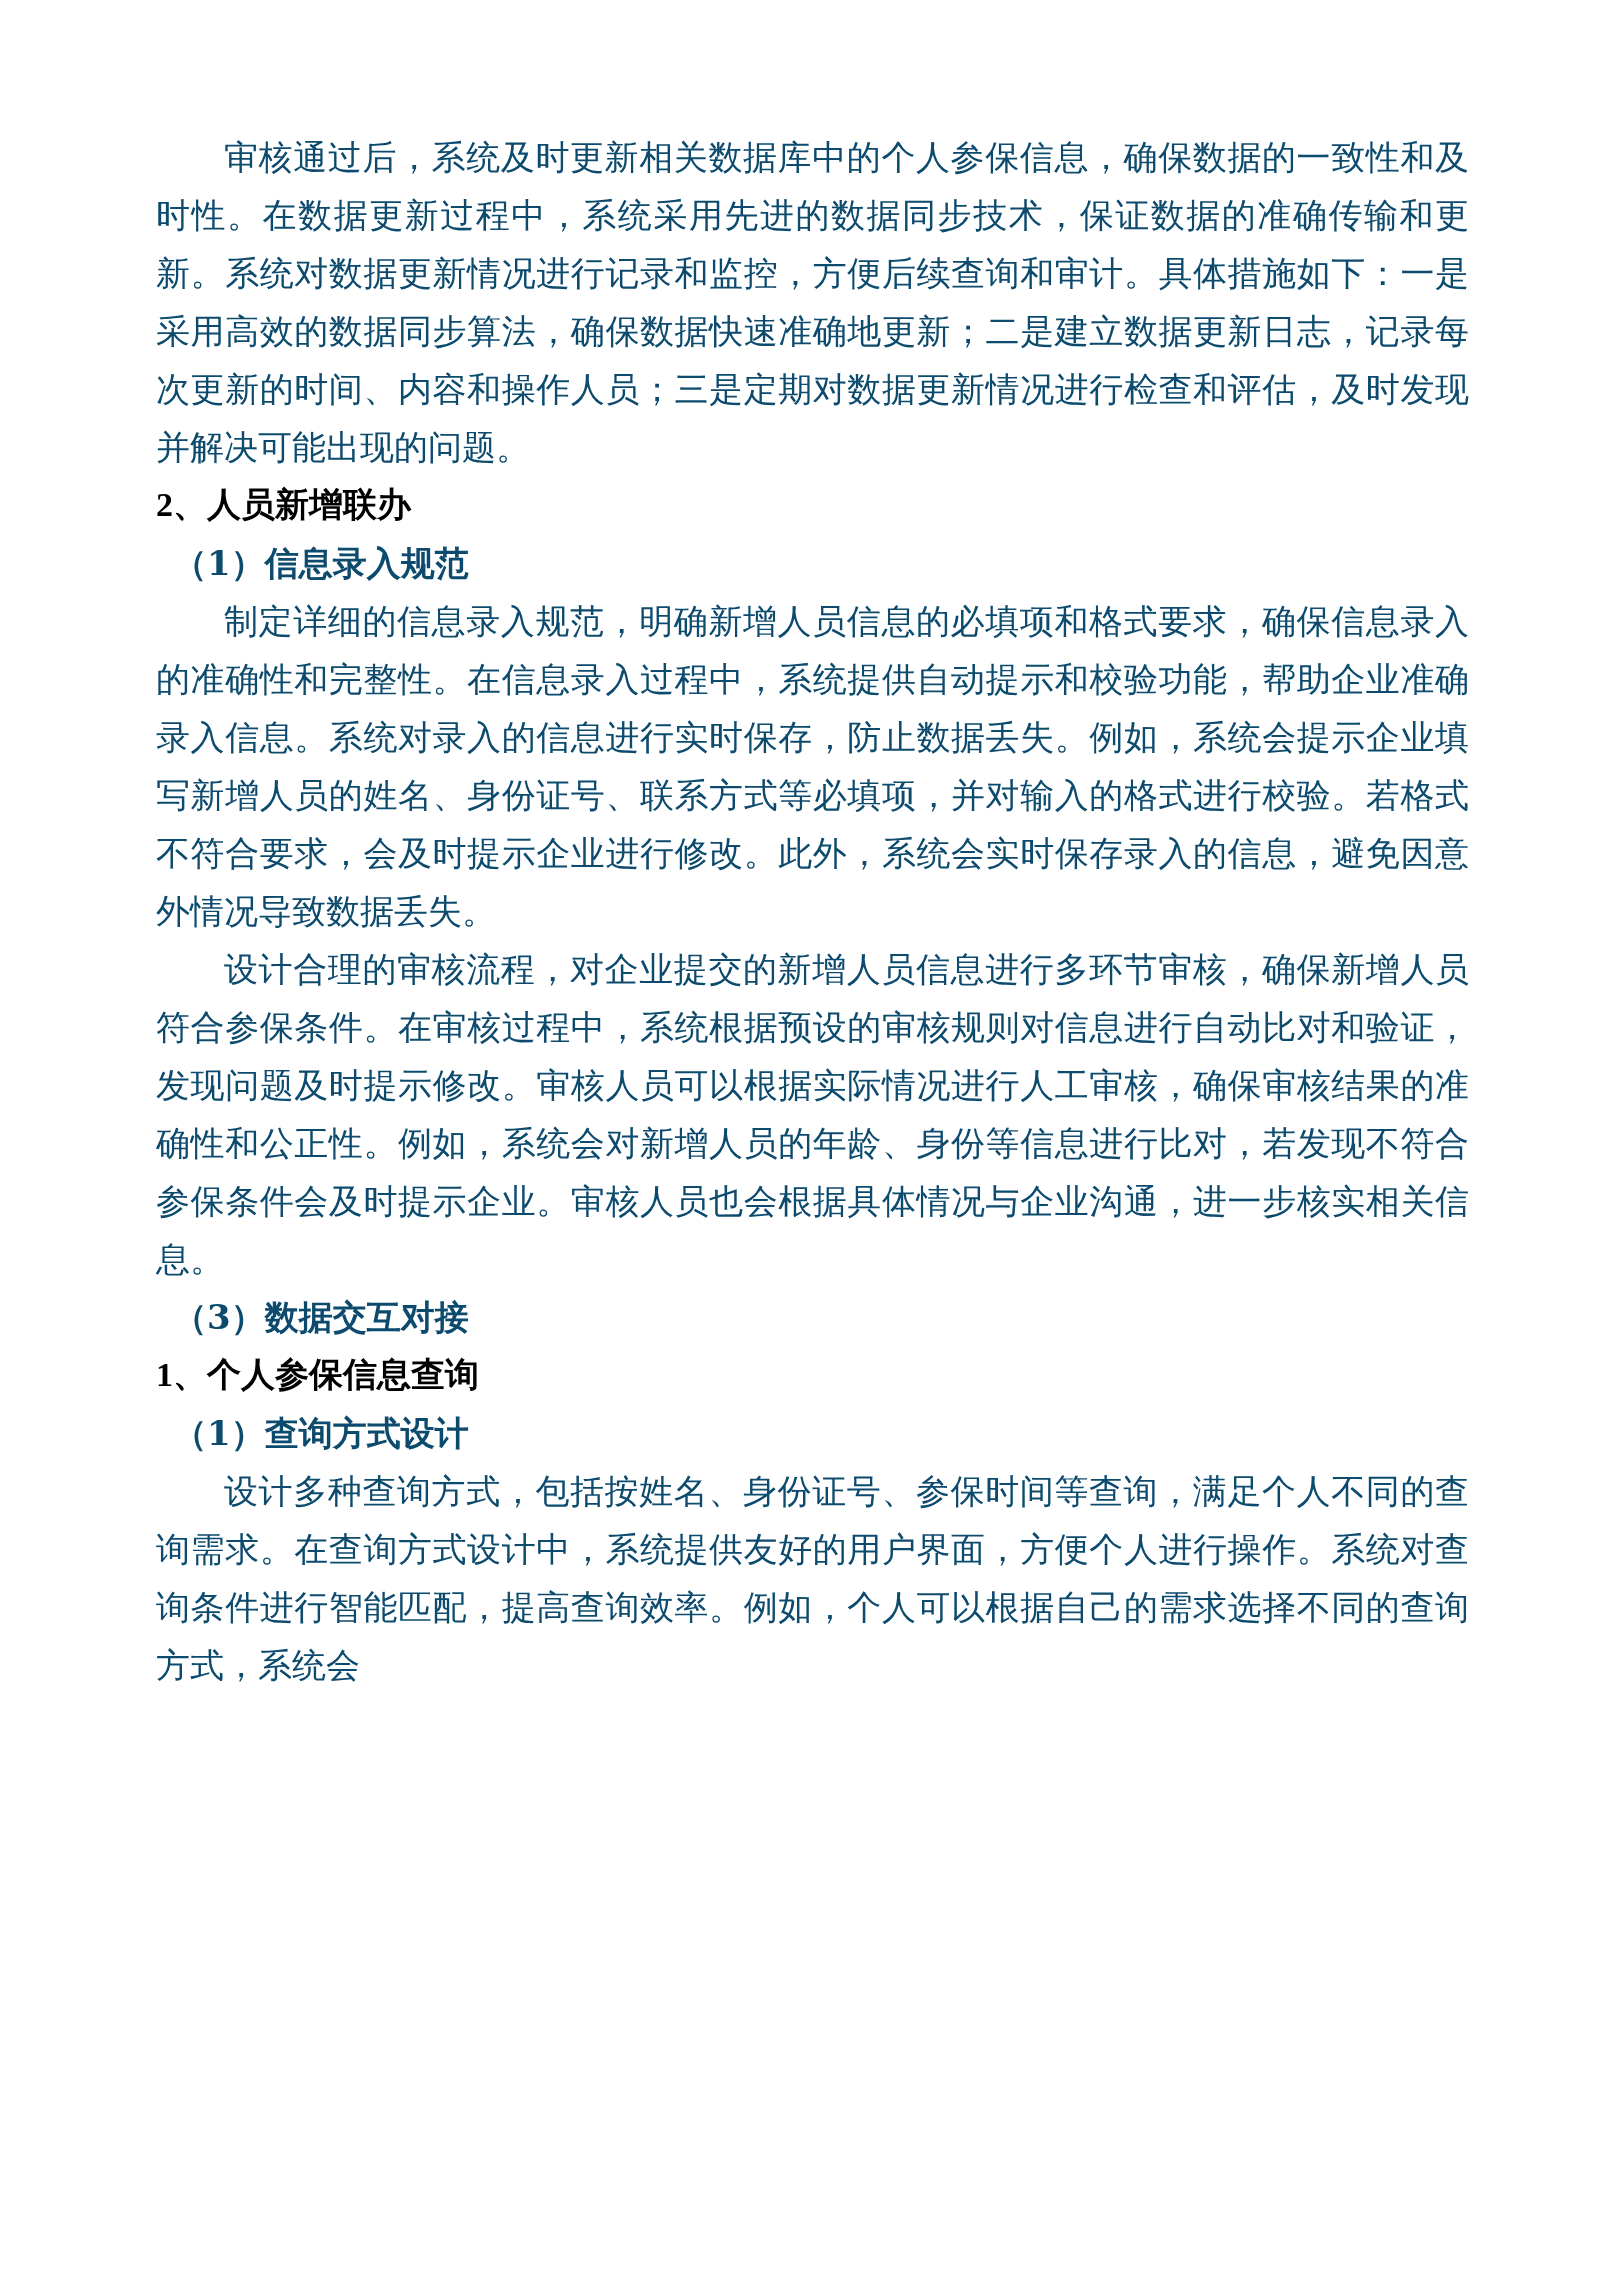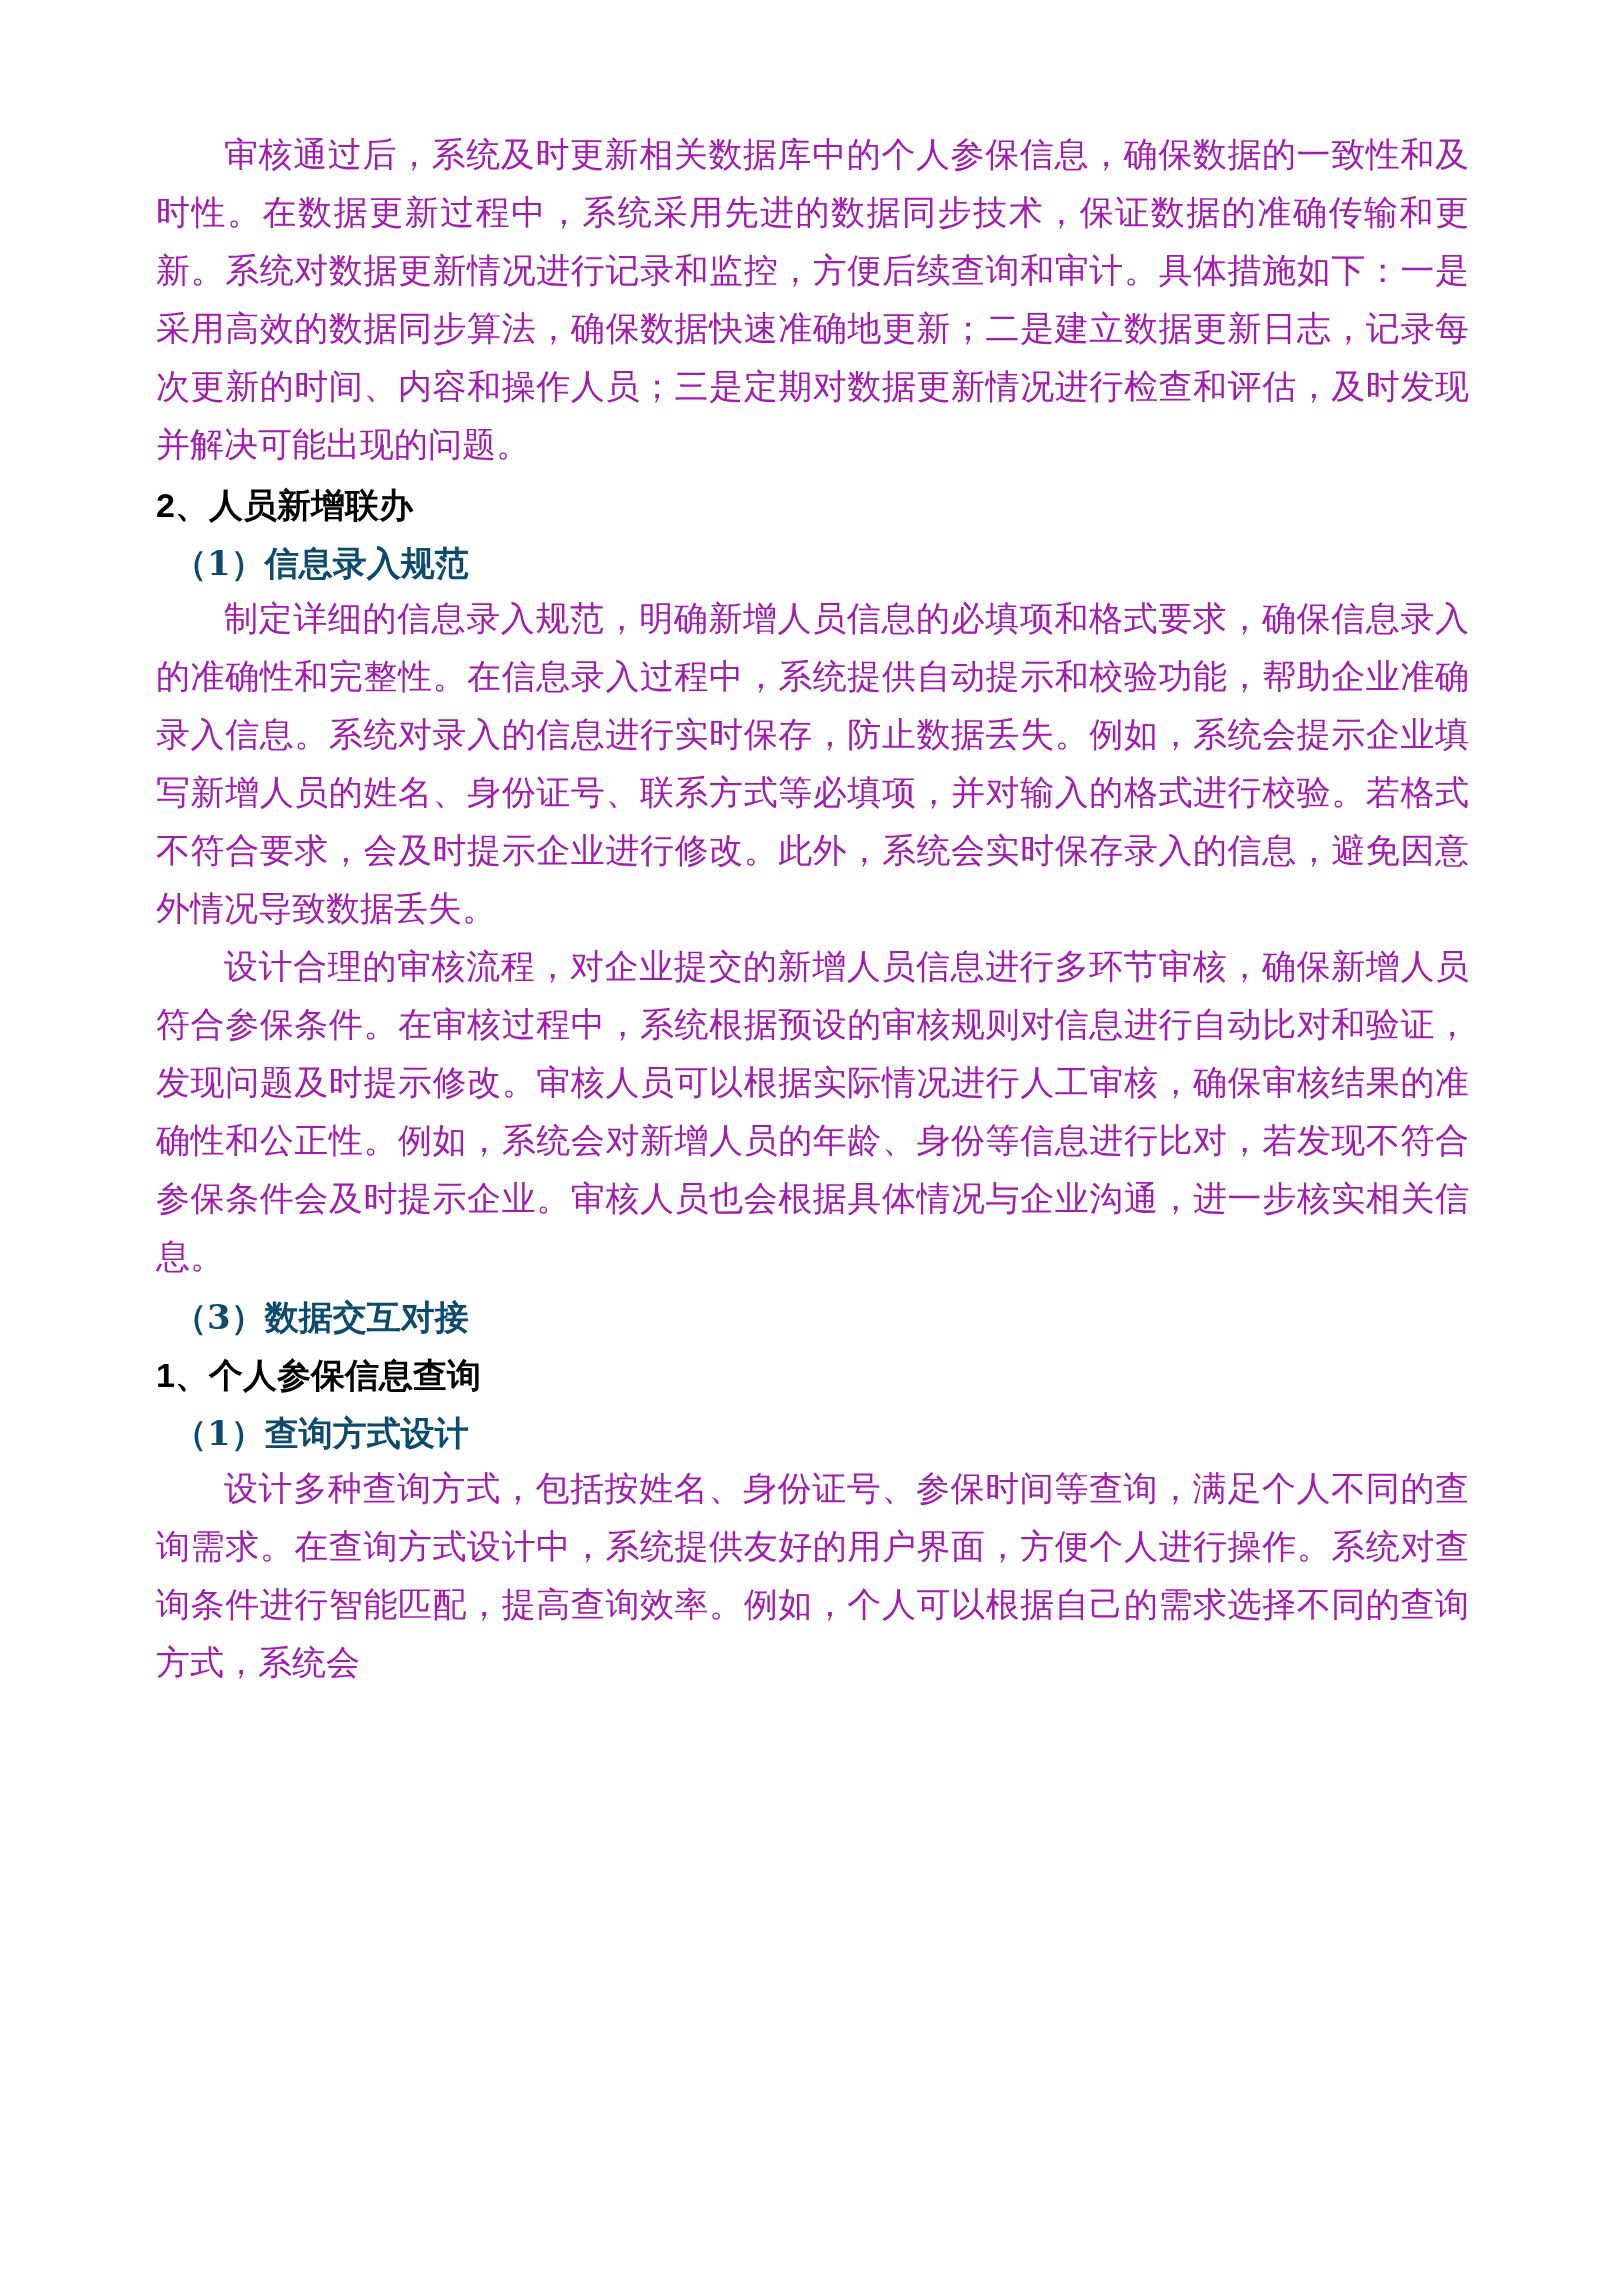--- a/index.html
+++ b/index.html
@@ -16,33 +16,33 @@
     padding: 0;
     overflow: hidden;
   }
   .content {
     position: absolute;
     left: 156px;
     top: 128px;
     width: 1313px;
   }
   .para {
-    font-family: Liberation Mono, monospace;
+    font-family: Liberation Sans, sans-serif;
     font-size: 34px;
     line-height: 58px;
-    color: #a21caf;
+    color: #0c4a6e;
     text-align: justify;
     text-justify: inter-ideograph;
     text-indent: 68px;
     margin: 0 0 0 0;
     letter-spacing: 0px;
     word-break: break-all;
   }
   .heading-num {
-    font-family: Liberation Sans, sans-serif;
+    font-family: Liberation Serif, serif;
     font-size: 34px;
     line-height: 58px;
     font-weight: bold;
     color: #000000;
     text-indent: 0px;
     margin: 0;
     text-align: left;
   }
   .heading-sub {
     font-family: "DejaVu Serif", "Liberation Serif", serif;

